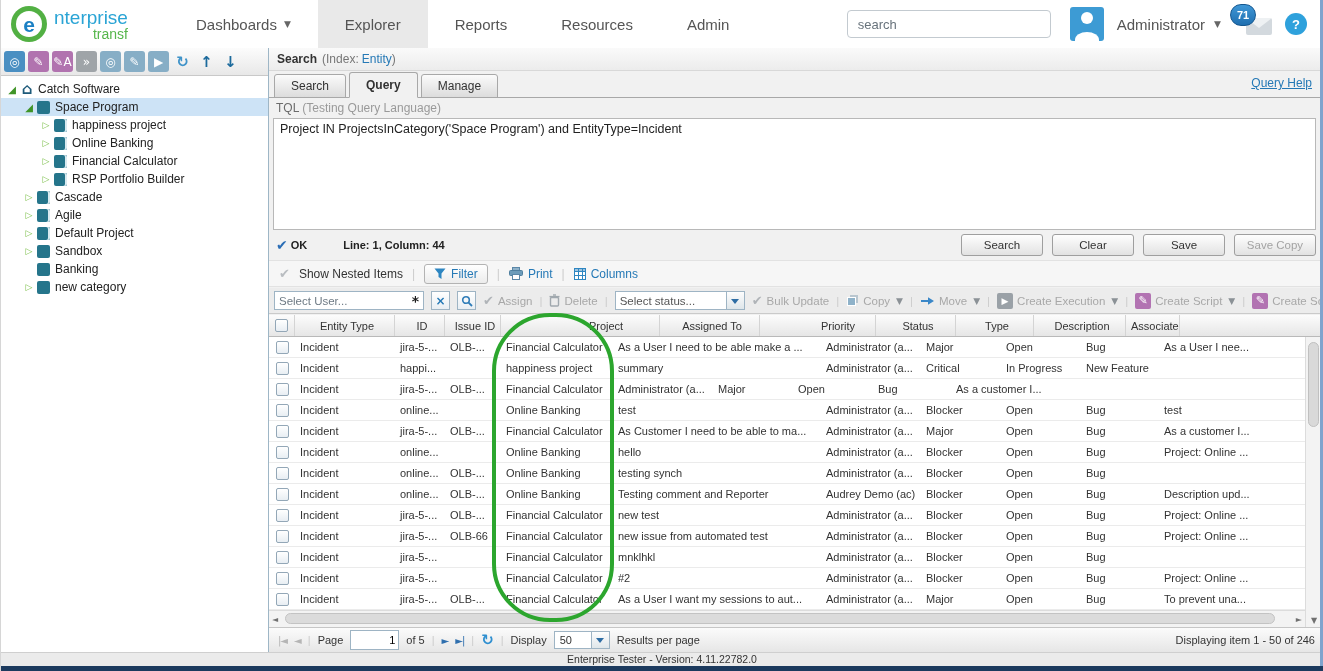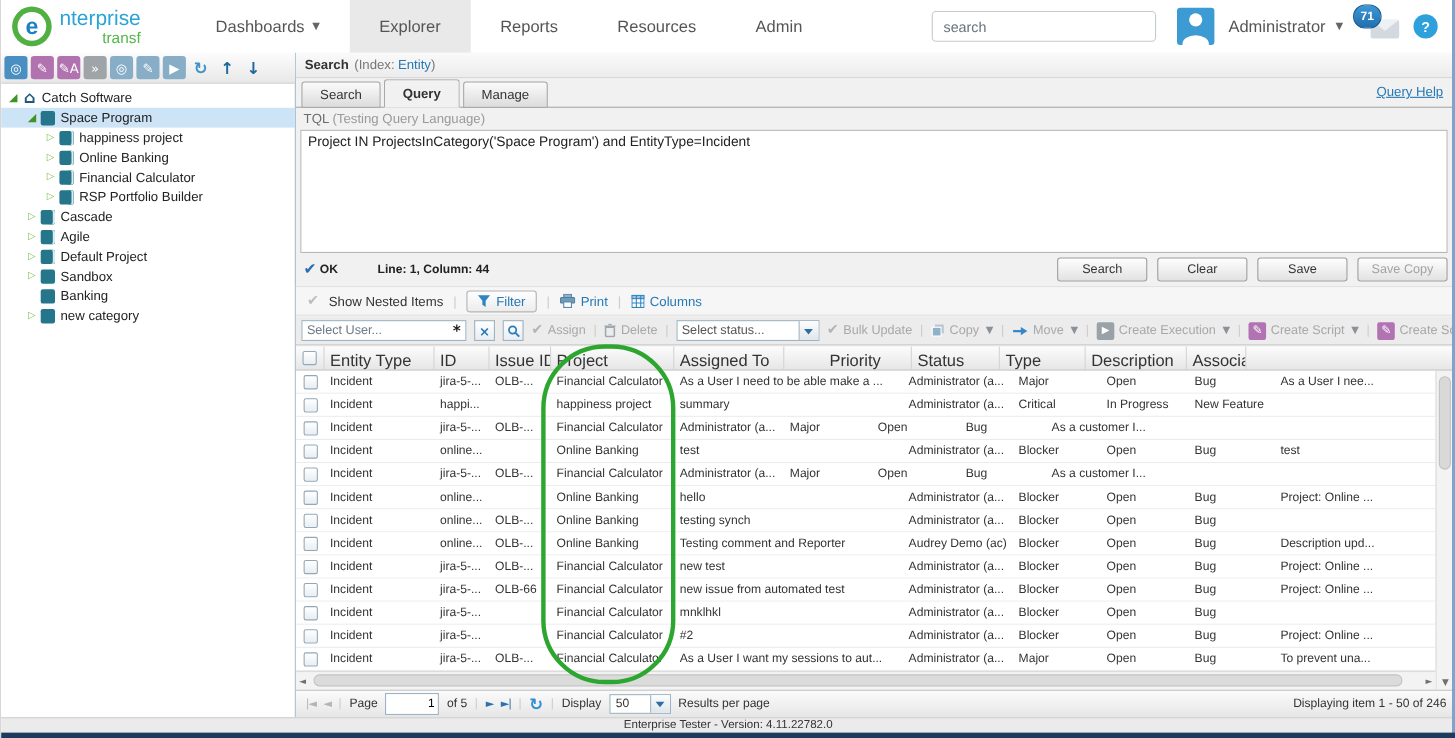--- a/index.html
+++ b/index.html
@@ -87,21 +87,21 @@
   .dd .ph{flex:1;padding-left:4px;font-size:11.5px;color:#555;}
   .dd-btn{width:17px;height:100%;border-left:1px solid #9eb4c4;background:linear-gradient(#fdfdfd,#dfe6ea);display:flex;align-items:center;justify-content:center;}
   .dd-btn::after{content:"";border:4px solid transparent;border-top:5px solid #2e6da4;margin-top:5px;}
   .ico-box{width:16px;height:16px;border-radius:2px;display:flex;align-items:center;justify-content:center;color:#fff;font-size:9px;font-family:"DejaVu Sans",sans-serif;flex:none;}
   .ico-box.gray{background:#9aa1a7;}
   .ico-box.purple{background:#b273b2;font-size:11px;}
   .caret2{font-size:9px;color:#8b9196;margin-left:2px;font-family:"DejaVu Sans",sans-serif;}
 
   
   .grid-header{position:absolute;top:267px;left:0;width:1053px;height:22px;background:linear-gradient(#fcfcfc,#e6e6e6);border-bottom:1px solid #b9b9b9;display:flex;box-sizing:border-box;}
-  .hcell{border-right:1px solid #d4d4d4;padding:5px 0 0 5px;font-size:15px;color:#333;white-space:nowrap;overflow:hidden;box-sizing:border-box;height:100%;cursor:pointer;flex:none;}
+  .hcell{border-right:1px solid #d4d4d4;padding:5px 0 0 5px;font-size:11px;color:#333;white-space:nowrap;overflow:hidden;box-sizing:border-box;height:100%;cursor:pointer;flex:none;text-align:center;}
   .hcell.cb{display:flex;align-items:center;justify-content:center;padding:0;}
   .grid-body{position:absolute;top:289px;left:0;width:1036px;height:273px;background:#fff;overflow:hidden;}
   .grid-row{height:21px;display:flex;border-bottom:1px solid #ebebeb;background:#fff;box-sizing:border-box;cursor:pointer;}
   .cell{padding:4px 2px 0 5px;font-size:11px;color:#333;white-space:nowrap;overflow:hidden;box-sizing:border-box;flex:none;}
   .cell.cb{display:flex;align-items:center;justify-content:center;padding:0;}
   .cbx{width:13px;height:13px;border:1px solid #93a7b7;border-radius:2px;background:linear-gradient(#fff,#e8eef3);box-sizing:border-box;}
   .vscroll{position:absolute;top:289px;left:1036px;width:17px;height:290px;background:#f3f3f3;border-left:1px solid #dcdcdc;box-sizing:border-box;cursor:pointer;}
   .vthumb{position:absolute;top:5px;left:2px;width:11px;height:85px;background:#d9d9d9;border:1px solid #c0c0c0;border-radius:6px;box-sizing:border-box;}
   .varrow{position:absolute;bottom:2px;width:100%;text-align:center;font-size:8px;color:#707070;font-family:"DejaVu Sans",sans-serif;}
   .hscroll{position:absolute;top:562px;left:0;width:1036px;height:17px;background:#f3f3f3;border-top:1px solid #dcdcdc;box-sizing:border-box;cursor:pointer;}
@@ -387,21 +387,21 @@
 
     </div>
 
     <div class="grid-header">
         <div class="hcell cb" style="width: 26px;">
           <span class="cbx"></span>
         </div>
         <div class="hcell" style="width: 100px;">Entity Type</div>
         <div class="hcell" style="width: 50px;">ID</div>
         <div class="hcell" style="width: 56px;">Issue ID</div>
-        <div class="hcell" style="width: 112px;">Project</div>
+        <div class="hcell" style="width: 112px; margin-left: 47px;">Project</div>
         <div class="hcell" style="width: 100px;">Assigned To</div>
         <div class="hcell" style="width: 80px; margin-left: 36px;">Priority</div>
         <div class="hcell" style="width: 80px;">Status</div>
         <div class="hcell" style="width: 78px;">Type</div>
         <div class="hcell" style="width: 92px;">Description</div>
         <div class="hcell" style="width: 54px;">Associated S</div>
       </div>
     <div class="grid-body">
         <div class="grid-row">
           <div class="cell cb" style="width: 26px;">
@@ -467,20 +467,21 @@
           <div class="cell" style="width: 54px;"></div>
         </div>
         <div class="grid-row">
           <div class="cell cb" style="width: 26px;">
             <span class="cbx"></span>
           </div>
           <div class="cell" style="width: 100px;">Incident</div>
           <div class="cell" style="width: 50px;">jira-5-...</div>
           <div class="cell" style="width: 56px;">OLB-...</div>
           <div class="cell" style="width: 112px;">Financial Calculator</div>
+          <div class="cell" style="width: 208px;">As Customer I need to be able to ma...</div>
           <div class="cell" style="width: 100px;">Administrator (a...</div>
           <div class="cell" style="width: 80px;">Major</div>
           <div class="cell" style="width: 80px;">Open</div>
           <div class="cell" style="width: 78px;">Bug</div>
           <div class="cell" style="width: 92px;">As a customer I...</div>
           <div class="cell" style="width: 54px;"></div>
         </div>
         <div class="grid-row">
           <div class="cell cb" style="width: 26px;">
             <span class="cbx"></span>

